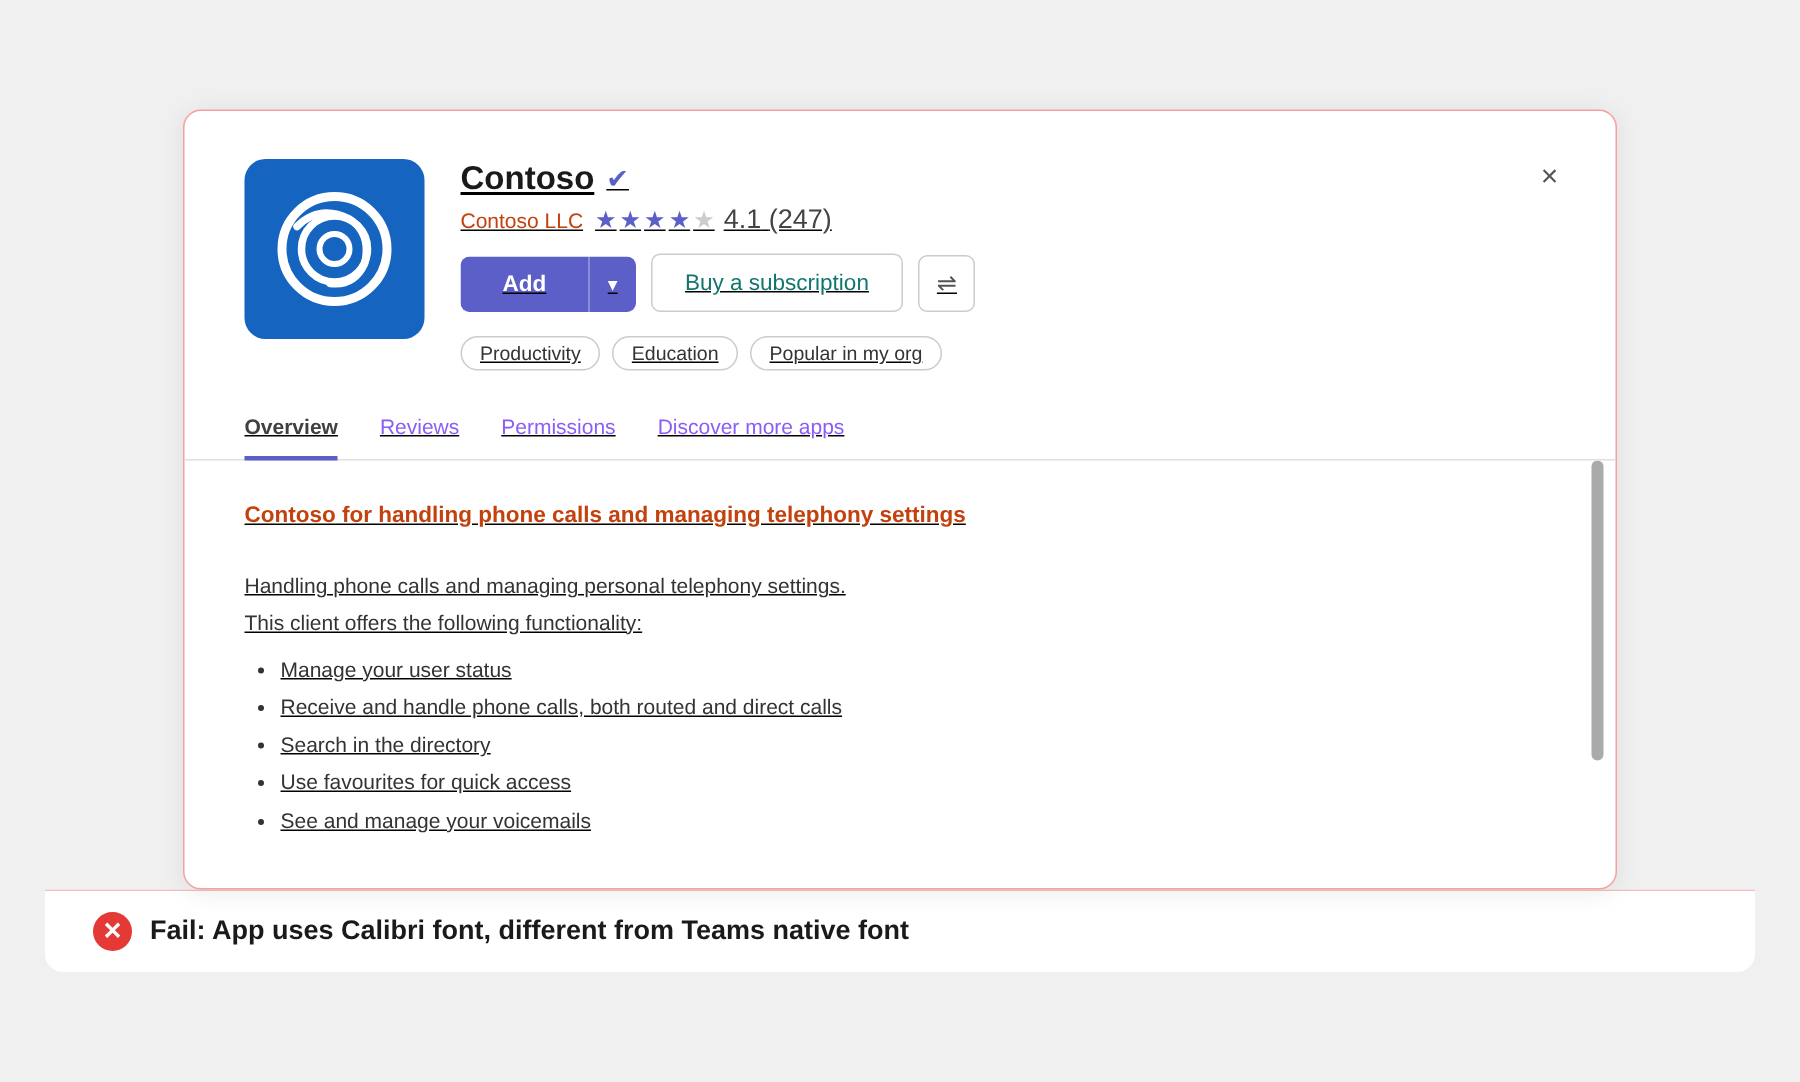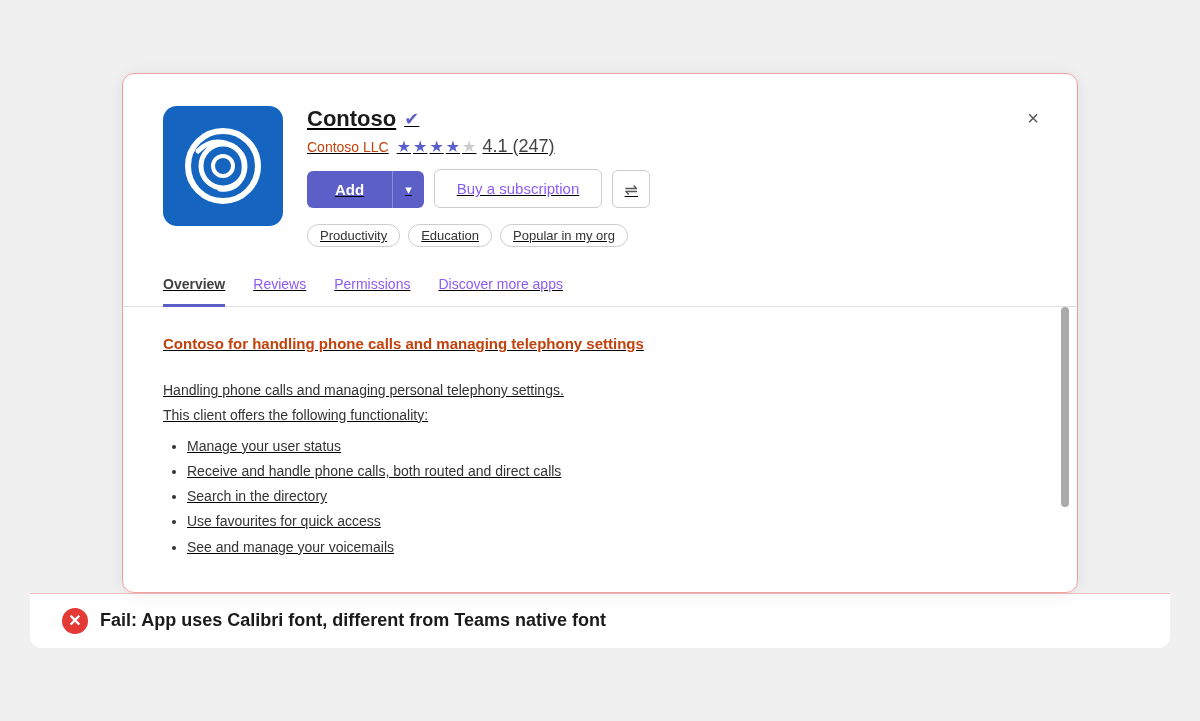--- a/index.html
+++ b/index.html
@@ -151,21 +151,21 @@
       border: none;
       padding: 10px 12px;
       font-size: 13px;
       cursor: pointer;
       display: flex;
       align-items: center;
     }
 
     .btn-subscribe {
       background: #fff;
-      color: #8b5cf6;
+      color: #0f766e;
       border: 1.5px solid #ccc;
       border-radius: 6px;
       padding: 10px 22px;
       font-size: 15px;
       font-weight: 500;
       cursor: pointer;
     }
 
     .btn-link {
       background: none;

